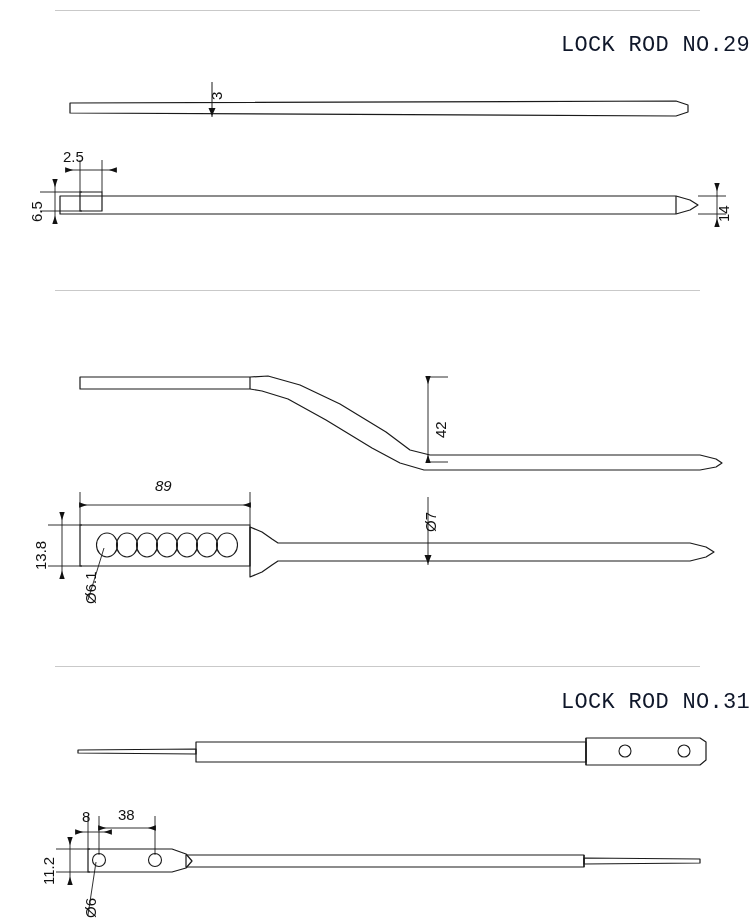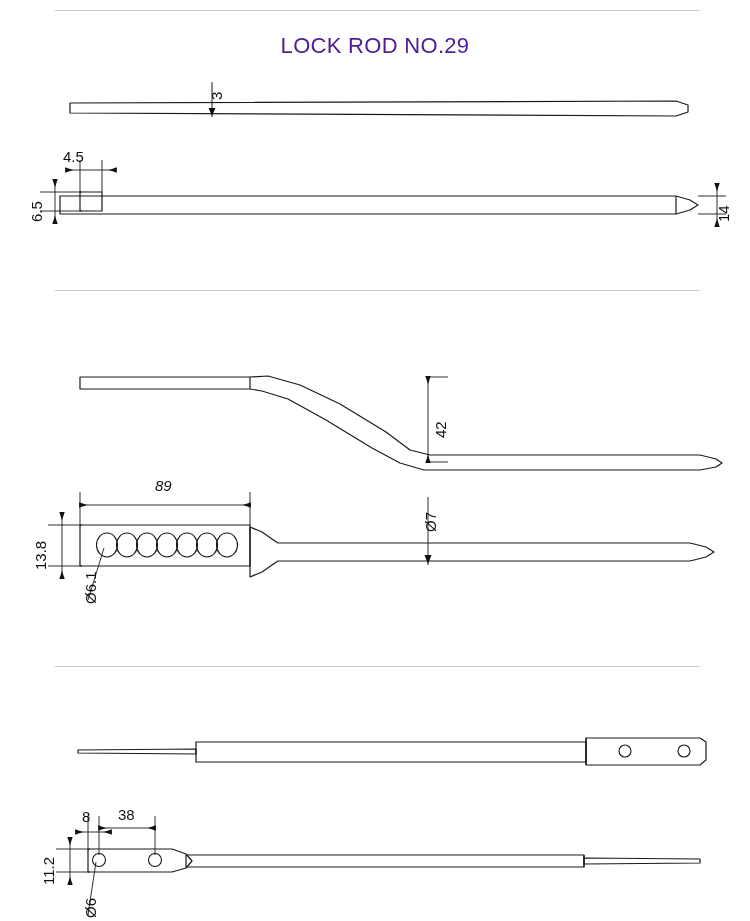--- a/index.html
+++ b/index.html
@@ -23,25 +23,25 @@
   .divider {
     position: absolute;
     height: 1px;
     background: #c9c9c9;
     left: 55px;
     width: 645px;
   }
   .section-title {
     position: absolute;
     width: 100%;
-    text-align: center;
+    text-align: right;
     font-size: 22px;
     letter-spacing: 0.3px;
-    color: #4c1d95;
-    font-family: Liberation Sans, sans-serif;
+    color: #0f172a;
+    font-family: Liberation Mono, monospace;
   }
   .dim-label {
     position: absolute;
     font-size: 15px;
     color: #111;
     white-space: nowrap;
     font-family: "Liberation Sans", sans-serif;
   }
   .rot90 {
     transform: rotate(-90deg);
@@ -59,20 +59,21 @@
 </head>
 <body>
 
 <div id="sheet">
 
   <div class="divider" style="top:10px;"></div>
   <div class="divider" style="top:290px;"></div>
   <div class="divider" style="top:666px;"></div>
 
   <div class="section-title" style="top:33px;">LOCK ROD NO.29</div>
+  <div class="section-title" style="top:690px;">LOCK ROD NO.31</div>
 
   <svg class="draw" viewBox="0 0 750 921" xmlns="http://www.w3.org/2000/svg">
     <defs>
       <marker id="arrH" markerWidth="9" markerHeight="9" refX="8" refY="4.5" orient="auto">
         <path d="M0,4.5 L9,1.5 L9,7.5 Z" fill="#111"></path>
       </marker>
       <marker id="arrHs" markerWidth="9" markerHeight="9" refX="1" refY="4.5" orient="auto">
         <path d="M9,4.5 L0,1.5 L0,7.5 Z" fill="#111"></path>
       </marker>
     </defs>
@@ -212,21 +213,21 @@
         <line x1="70" y1="838" x2="70" y2="884" marker-start="url(#arrHs)" marker-end="url(#arrH)"></line>
       </g>
 
       <g stroke-width="0.9">
         <line x1="96" y1="862" x2="88" y2="915"></line>
       </g>
     </g>
   </svg>
 
   <div class="dim-label rot90" style="left:208px; top:100px;">3</div>
-  <div class="dim-label" style="left:63px; top:148px;">4.5</div>
+  <div class="dim-label" style="left:63px; top:148px;">2.5</div>
   <div class="dim-label rot90" style="left:28px; top:222px;">6.5</div>
   <div class="dim-label rot90" style="left:715px; top:222px;">14</div>
 
   <div class="dim-label rot90" style="left:432px; top:438px;">42</div>
   <div class="dim-label" style="left:155px; top:477px;font-style:italic;">89</div>
   <div class="dim-label rot90" style="left:32px; top:570px;">13.8</div>
   <div class="dim-label rot90" style="left:82px; top:604px;">Ø6.1</div>
   <div class="dim-label rot90" style="left:422px; top:532px;">Ø7</div>
 
   <div class="dim-label" style="left:82px; top:808px;">8</div>

